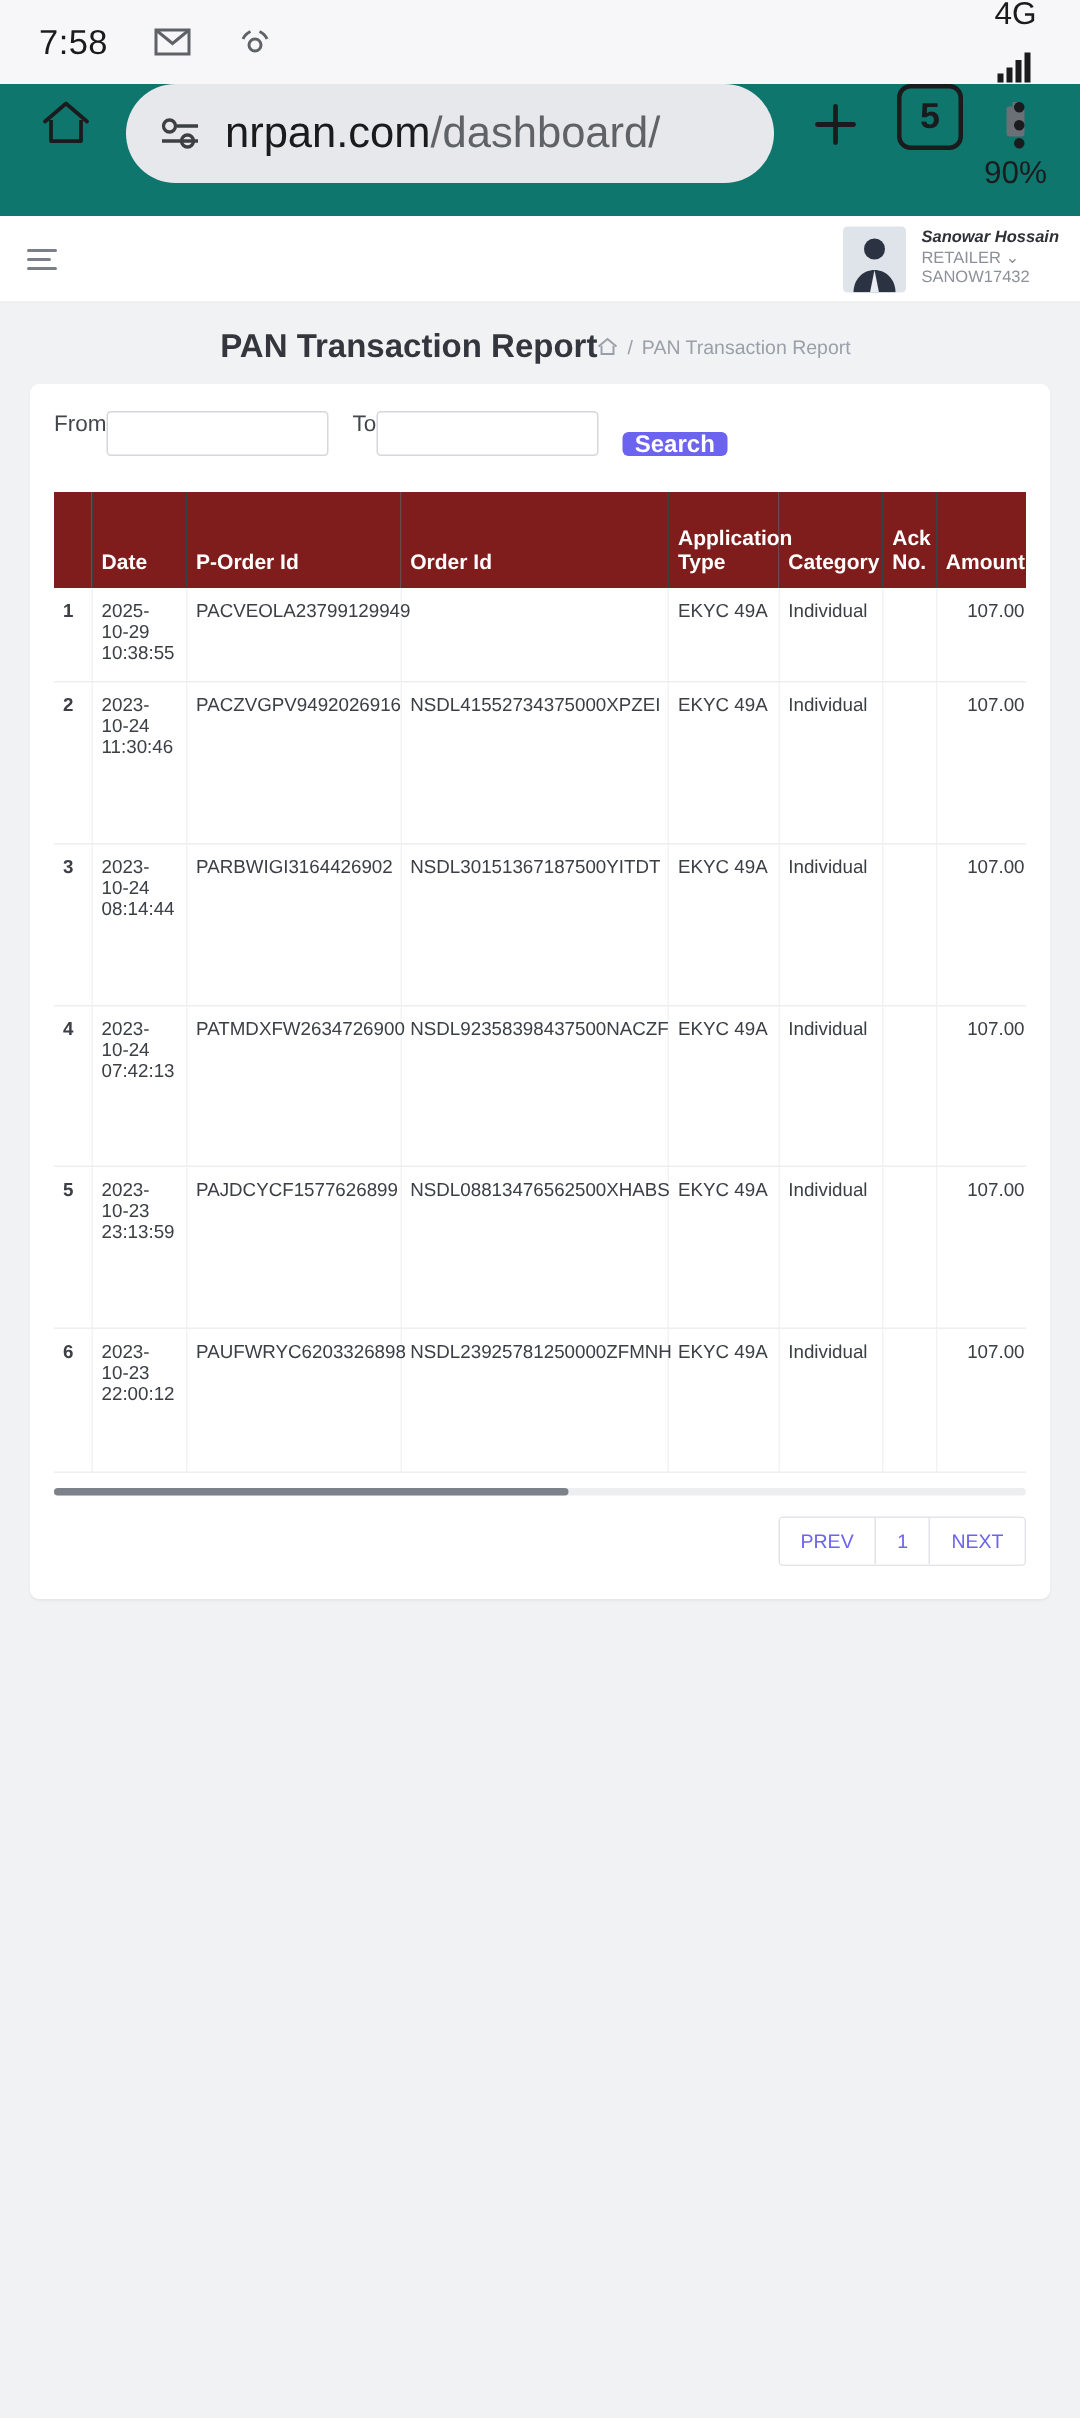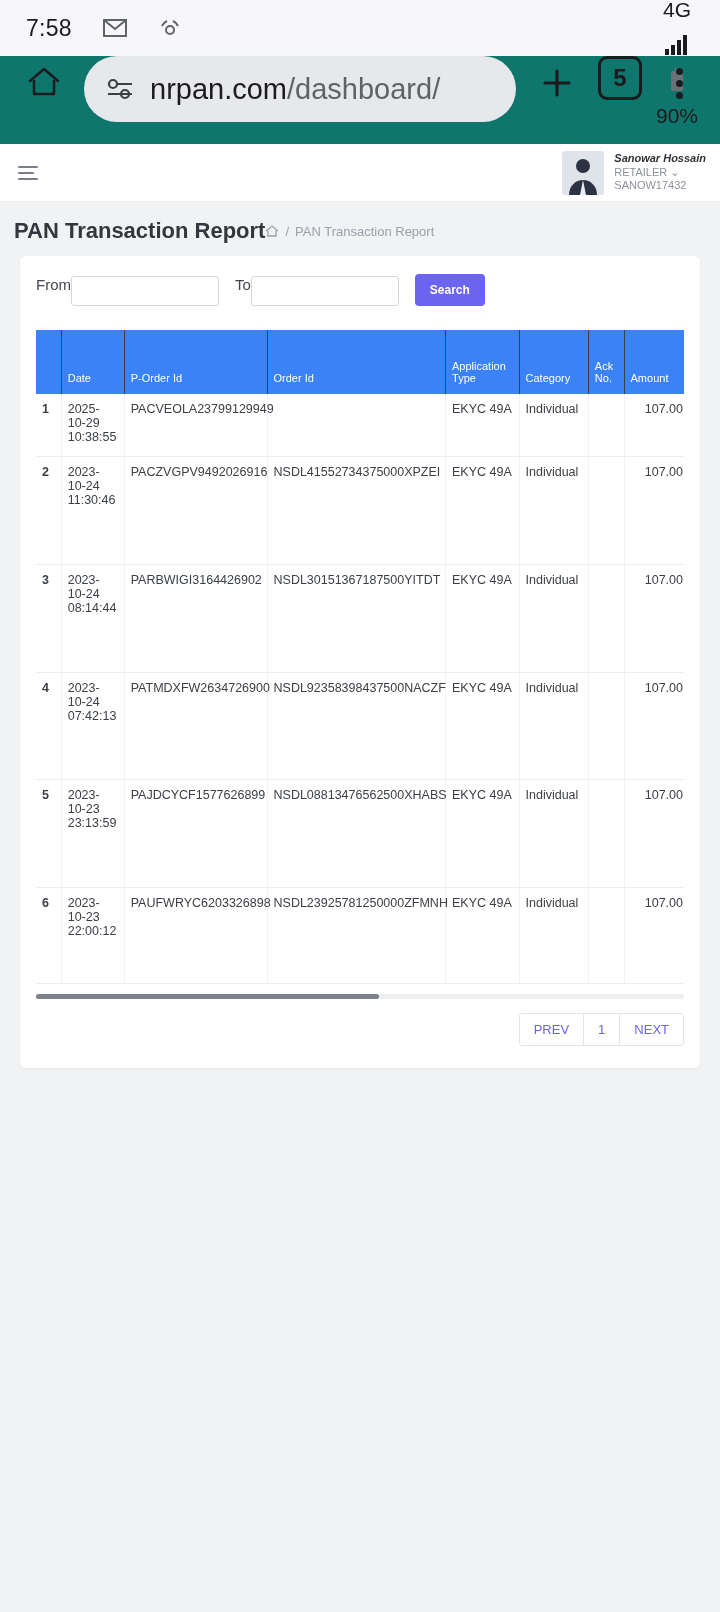--- a/index.html
+++ b/index.html
@@ -91,21 +91,21 @@
     overflow: hidden;
   }
   .user-meta { line-height: 1.25; }
   .user-name { font-size: 11px; font-weight: bold; color: #2f3136; font-style: italic; }
   .user-role { font-size: 11px; color: #8c9099; }
   .user-id { font-size: 11px; color: #8c9099; }
 
   .title-row {
     display: flex;
     align-items: center;
-    justify-content: flex-start;
+    justify-content: center;
     padding: 16px 20px 12px 14px;
   }
   .page-title { font-size: 22px; font-weight: bold; color: #33373d; }
   .breadcrumb { font-size: 13px; color: #9aa0a9; display: flex; align-items: center; gap: 6px; }
 
   .card {
     background: #ffffff;
     margin: 0 20px;
     border-radius: 6px;
     padding: 18px 16px 22px 16px;
@@ -118,38 +118,38 @@
   .field-input {
     width: 148px; height: 30px;
     border: 1px solid #d5d7db;
     border-radius: 3px;
     background: #fff;
     font-size: 14px;
     padding: 0 8px;
     font-family: "Liberation Sans", sans-serif;
   }
   .search-btn {
-    width: 70px; height: 32px;
+    width: 70px; height: 16px;
     background: #6c63f1;
     color: #fff;
     border: none;
     border-radius: 4px;
-    font-size: 12px;
+    font-size: 16px;
     font-weight: bold;
     cursor: pointer;
     font-family: "Liberation Sans", sans-serif;
   }
 
   .table-wrap { margin-top: 18px; overflow: hidden; position: relative; }
   table { border-collapse: collapse; width: 660px; table-layout: fixed; }
   thead th {
-    background: #3b82f6;
+    background: #7f1d1d;
     color: #ffffff;
-    font-size: 11px;
-    font-weight: normal;
+    font-size: 14px;
+    font-weight: bold;
     text-align: left;
     padding: 10px 6px;
     vertical-align: bottom;
     height: 64px;
     border-right: 1px solid #3a3f46;
   }
   thead th:first-child { width: 24px; }
   tbody td {
     font-size: 12.5px;
     color: #3c4046;

